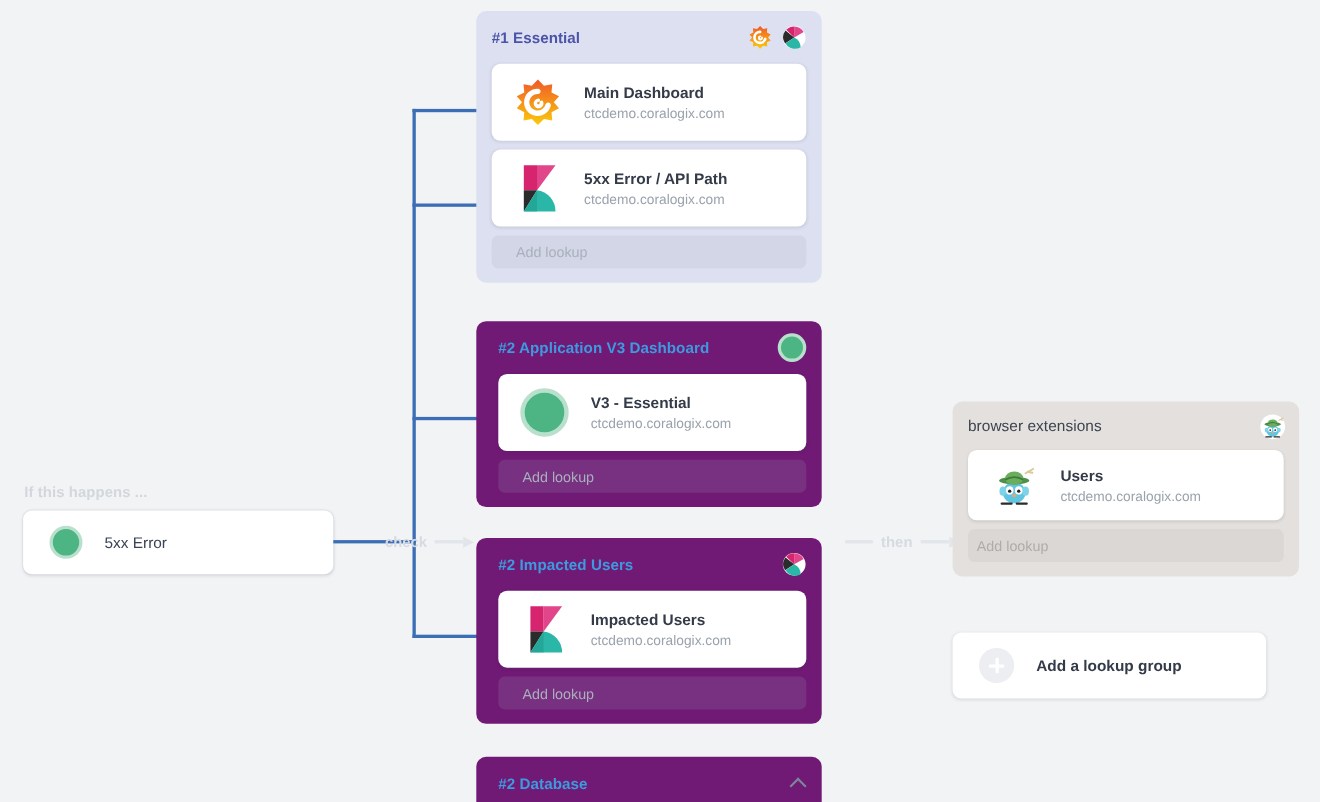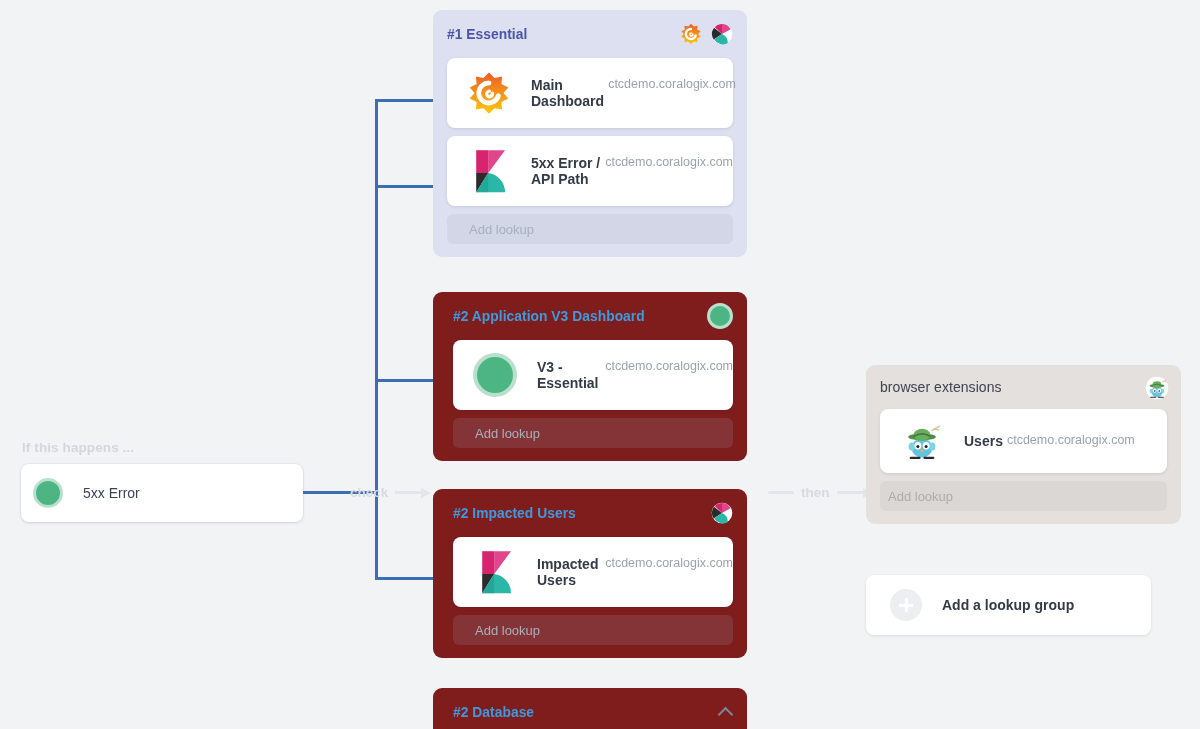--- a/index.html
+++ b/index.html
@@ -16,21 +16,21 @@
   .trigger-label {
     position: absolute; left: 22px; top: 440px;
     font-size: 13.5px; color: #d3d7dd; font-weight: 600;
     letter-spacing: .1px;
   }
   .trigger-card {
     position: absolute; left: 21px; top: 464px;
     width: 282px; height: 58px;
     background: #ffffff; border-radius: 8px;
     box-shadow: 0 1px 3px rgba(30,40,60,.13), 0 0 0 1px rgba(30,40,60,.03);
-    display: flex; align-items: center; padding-left: 12px; gap: 20px;
+    display: flex; align-items: center; padding-left: 24px; gap: 20px;
   }
   .trigger-card .title { font-size: 14px; color: #3c4356; font-weight: 400; }
 
   
   .circle-icon {
     width: 30px; height: 30px; border-radius: 50%;
     background: #4cb583; border: 3px solid #b9e0cd; flex: 0 0 auto;
   }
   .circle-icon.sm { width: 26px; height: 26px; border-width: 3px; }
 
@@ -63,32 +63,32 @@
   .group {
     position: absolute; left: 433px; width: 314px;
     border-radius: 9px; padding: 0 14px;
   }
   .group-header {
     height: 48px; display: flex; align-items: center; justify-content: space-between;
   }
   .group-title { font-size: 13.8px; font-weight: 700; letter-spacing: .05px; }
   .group.indigo { background: #dde0f1; }
   .group.indigo .group-title { color: #4b54a8; }
-  .group.blue { background: #7f1d1d; padding-left: 20px; }
+  .group.blue { background: #701a75; padding-left: 20px; }
   .group.blue .group-title { color: #3d9ade; }
 
   .header-icons { display: flex; align-items: center; gap: 9px; }
 
   .lookup-card {
     background: #fff; border-radius: 8px; height: 70px;
     margin-bottom: 8px;
     box-shadow: 0 1px 3px rgba(30,40,60,.12);
     display: flex; align-items: center; padding-left: 20px; gap: 20px;
   }
-  .lookup-card .texts { display: flex; flex-direction: row; gap: 4px; }
+  .lookup-card .texts { display: flex; flex-direction: column; gap: 4px; }
   .lookup-card .name { font-size: 14px; font-weight: 700; color: #333a48; }
   .lookup-card .url  { font-size: 12.5px; color: #9aa3ad; }
 
   .add-lookup {
     height: 30px; border-radius: 6px; background: rgba(160,168,185,.17);
     display: flex; align-items: center; padding-left: 22px;
     font-size: 13px; color: #a9b0bb; margin-bottom: 13px;
   }
 
   .chevron {

